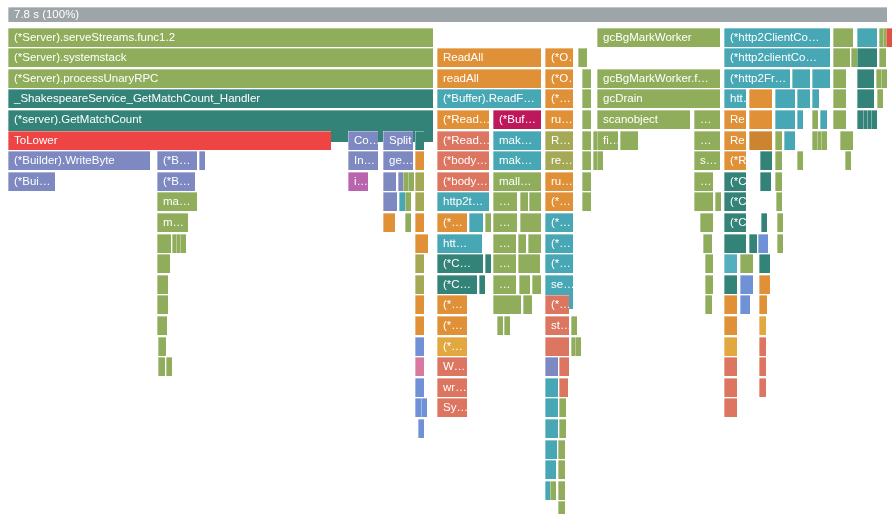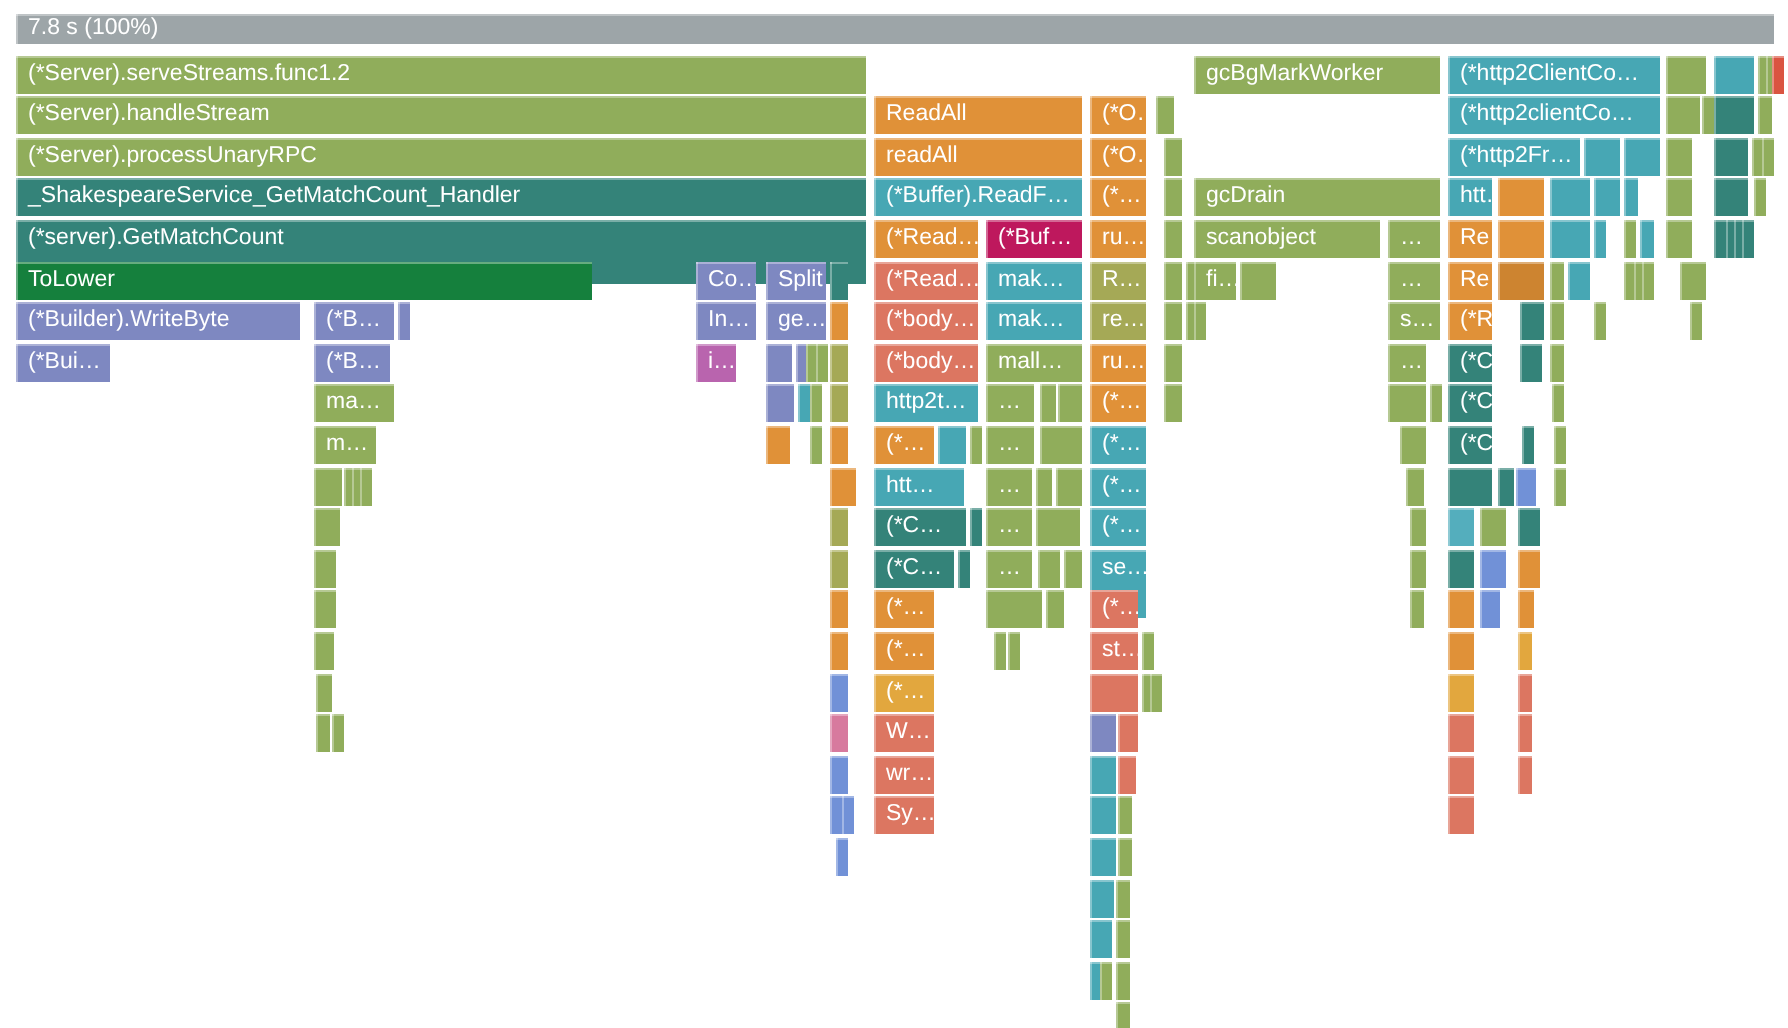--- a/index.html
+++ b/index.html
@@ -17,33 +17,34 @@
 <div id="stage">
     <div class="frame root" style="left: 8px; top: 7px; width: 879px; height: 15px; background: rgb(157, 165, 168);">7.8 s (100%)</div>
     <div class="frame" style="left: 8px; top: 28px; width: 425px; height: 19px; background: rgb(144, 173, 91);">(*Server).serveStreams.func1.2</div>
     <div class="frame" style="left: 597px; top: 28px; width: 123px; height: 19px; background: rgb(144, 173, 91);">gcBgMarkWorker</div>
     <div class="frame" style="left: 724px; top: 28px; width: 106px; height: 19px; background: rgb(71, 167, 180);">(*http2ClientCo…</div>
     <div class="frame" style="left: 833px; top: 28px; width: 20px; height: 19px; background: rgb(144, 173, 91);"></div>
     <div class="frame" style="left: 857px; top: 28px; width: 20px; height: 19px; background: rgb(71, 167, 180);"></div>
     <div class="frame" style="left: 879px; top: 28px; width: 3px; height: 19px; background: rgb(144, 173, 91);"></div>
     <div class="frame" style="left: 883px; top: 28px; width: 2px; height: 19px; background: rgb(144, 173, 91);"></div>
     <div class="frame" style="left: 886px; top: 28px; width: 3px; height: 19px; background: rgb(218, 84, 65);"></div>
-    <div class="frame" style="left: 8px; top: 48px; width: 425px; height: 19px; background: rgb(144, 173, 91);">(*Server).handleStream</div>
+    <div class="frame" style="left: 8px; top: 48px; width: 425px; height: 19px; background: rgb(144, 173, 91);">(*Server).systemstack</div>
     <div class="frame" style="left: 437px; top: 48px; width: 104px; height: 19px; background: rgb(224, 145, 56);">ReadAll</div>
     <div class="frame" style="left: 545px; top: 48px; width: 28px; height: 19px; background: rgb(224, 145, 56);">(*O…</div>
     <div class="frame" style="left: 578px; top: 48px; width: 9px; height: 19px; background: rgb(144, 173, 91);"></div>
     <div class="frame" style="left: 724px; top: 48px; width: 106px; height: 19px; background: rgb(71, 167, 180);">(*http2clientCo…</div>
     <div class="frame" style="left: 833px; top: 48px; width: 17px; height: 19px; background: rgb(144, 173, 91);"></div>
     <div class="frame" style="left: 851px; top: 48px; width: 2px; height: 19px; background: rgb(144, 173, 91);"></div>
     <div class="frame" style="left: 857px; top: 48px; width: 20px; height: 19px; background: rgb(52, 131, 121);"></div>
     <div class="frame" style="left: 879px; top: 48px; width: 7px; height: 19px; background: rgb(144, 173, 91);"></div>
     <div class="frame" style="left: 8px; top: 69px; width: 425px; height: 19px; background: rgb(144, 173, 91);">(*Server).processUnaryRPC</div>
     <div class="frame" style="left: 437px; top: 69px; width: 104px; height: 19px; background: rgb(224, 145, 56);">readAll</div>
     <div class="frame" style="left: 545px; top: 69px; width: 28px; height: 19px; background: rgb(224, 145, 56);">(*O…</div>
     <div class="frame" style="left: 582px; top: 69px; width: 9px; height: 19px; background: rgb(144, 173, 91);"></div>
+    <div class="frame" style="left: 597px; top: 69px; width: 123px; height: 19px; background: rgb(144, 173, 91);">gcBgMarkWorker.f…</div>
     <div class="frame" style="left: 724px; top: 69px; width: 66px; height: 19px; background: rgb(71, 167, 180);">(*http2Fr…</div>
     <div class="frame" style="left: 792px; top: 69px; width: 18px; height: 19px; background: rgb(71, 167, 180);"></div>
     <div class="frame" style="left: 812px; top: 69px; width: 18px; height: 19px; background: rgb(71, 167, 180);"></div>
     <div class="frame" style="left: 833px; top: 69px; width: 13px; height: 19px; background: rgb(144, 173, 91);"></div>
     <div class="frame" style="left: 857px; top: 69px; width: 17px; height: 19px; background: rgb(52, 131, 121);"></div>
     <div class="frame" style="left: 876px; top: 69px; width: 4px; height: 19px; background: rgb(144, 173, 91);"></div>
     <div class="frame" style="left: 881px; top: 69px; width: 5px; height: 19px; background: rgb(144, 173, 91);"></div>
     <div class="frame" style="left: 8px; top: 89px; width: 425px; height: 19px; background: rgb(52, 131, 121);">_ShakespeareService_GetMatchCount_Handler</div>
     <div class="frame" style="left: 437px; top: 89px; width: 104px; height: 19px; background: rgb(71, 167, 180);">(*Buffer).ReadF…</div>
     <div class="frame" style="left: 545px; top: 89px; width: 28px; height: 19px; background: rgb(224, 145, 56);">(*…</div>
@@ -68,21 +69,21 @@
     <div class="frame" style="left: 749px; top: 110px; width: 23px; height: 19px; background: rgb(224, 145, 56);"></div>
     <div class="frame" style="left: 775px; top: 110px; width: 20px; height: 19px; background: rgb(71, 167, 180);"></div>
     <div class="frame" style="left: 797px; top: 110px; width: 6px; height: 19px; background: rgb(71, 167, 180);"></div>
     <div class="frame" style="left: 812px; top: 110px; width: 4px; height: 19px; background: rgb(144, 173, 91);"></div>
     <div class="frame" style="left: 820px; top: 110px; width: 7px; height: 19px; background: rgb(71, 167, 180);"></div>
     <div class="frame" style="left: 833px; top: 110px; width: 13px; height: 19px; background: rgb(144, 173, 91);"></div>
     <div class="frame" style="left: 857px; top: 110px; width: 5px; height: 19px; background: rgb(52, 131, 121);"></div>
     <div class="frame" style="left: 863px; top: 110px; width: 3px; height: 19px; background: rgb(52, 131, 121);"></div>
     <div class="frame" style="left: 867px; top: 110px; width: 3px; height: 19px; background: rgb(52, 131, 121);"></div>
     <div class="frame" style="left: 871px; top: 110px; width: 4px; height: 19px; background: rgb(52, 131, 121);"></div>
-    <div class="frame" style="left: 8px; top: 131px; width: 288px; height: 19px; background: #15803d;">ToLower</div>
+    <div class="frame" style="left: 8px; top: 131px; width: 323px; height: 19px; background: #ef4444;">ToLower</div>
     <div class="frame" style="left: 348px; top: 131px; width: 30px; height: 19px; background: rgb(126, 136, 193);">Co…</div>
     <div class="frame" style="left: 383px; top: 131px; width: 30px; height: 19px; background: rgb(126, 136, 193);">Split</div>
     <div class="frame" style="left: 415px; top: 131px; width: 9px; height: 19px; background: rgb(52, 131, 121);"></div>
     <div class="frame" style="left: 437px; top: 131px; width: 52px; height: 19px; background: rgb(220, 118, 97);">(*Read…</div>
     <div class="frame" style="left: 493px; top: 131px; width: 48px; height: 19px; background: rgb(71, 167, 180);">mak…</div>
     <div class="frame" style="left: 545px; top: 131px; width: 28px; height: 19px; background: rgb(165, 169, 86);">R…</div>
     <div class="frame" style="left: 582px; top: 131px; width: 9px; height: 19px; background: rgb(144, 173, 91);"></div>
     <div class="frame" style="left: 593px; top: 131px; width: 3px; height: 19px; background: rgb(144, 173, 91);"></div>
     <div class="frame" style="left: 597px; top: 131px; width: 21px; height: 19px; background: rgb(144, 173, 91);">fi…</div>
     <div class="frame" style="left: 620px; top: 131px; width: 18px; height: 19px; background: rgb(144, 173, 91);"></div>

